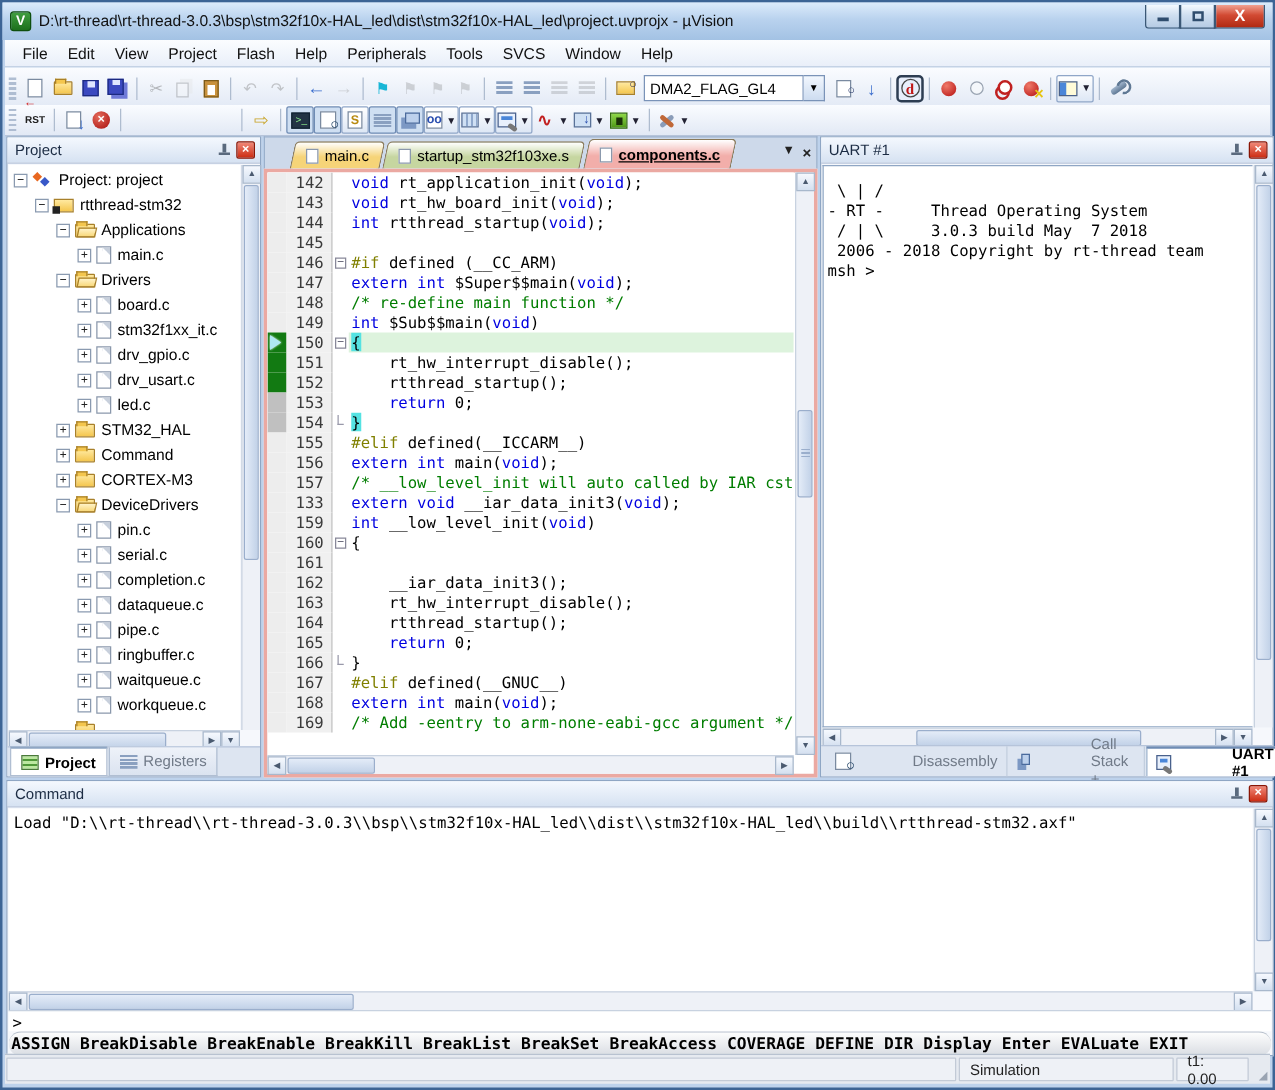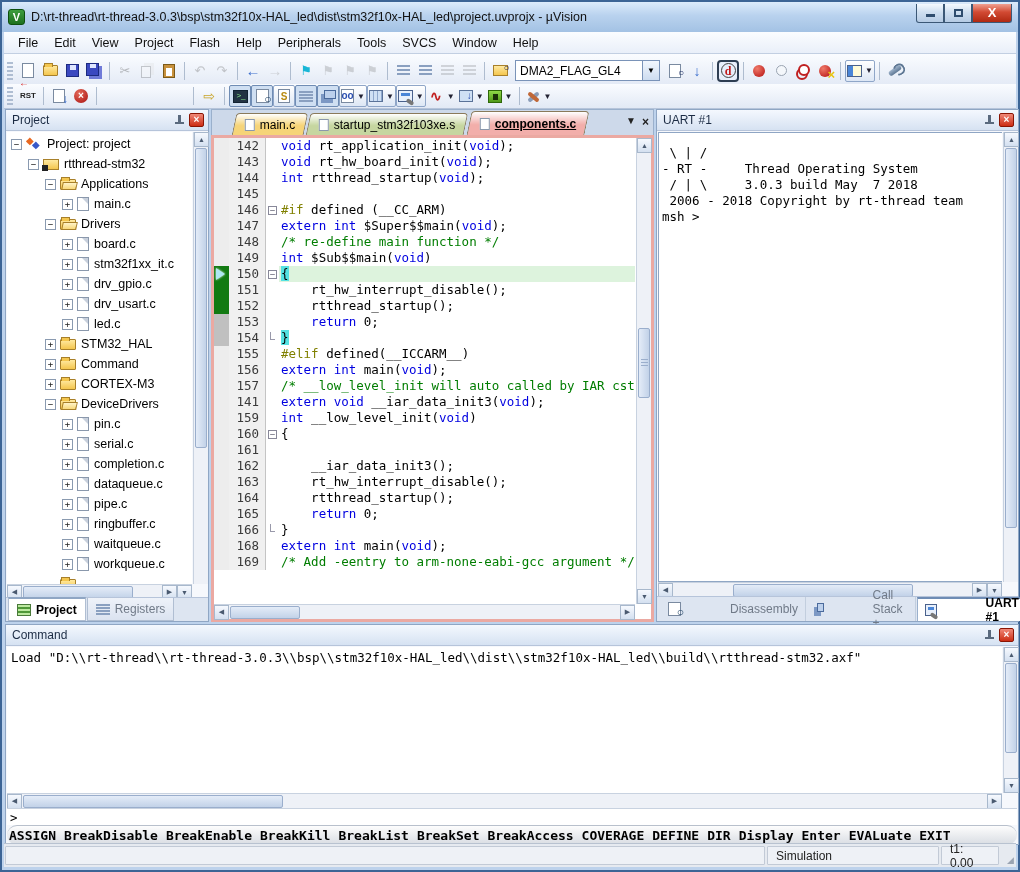--- a/index.html
+++ b/index.html
@@ -681,29 +681,30 @@
           <div class="code-line"><span class="cl-gut"></span><span class="cl-num">148</span><span class="cl-fold"></span><span class="cl-text"><span class="sc">/* re-define main function */</span></span></div>
           <div class="code-line"><span class="cl-gut"></span><span class="cl-num">149</span><span class="cl-fold"></span><span class="cl-text"><span class="sk">int</span><span class="st"> $Sub$$main(</span><span class="sk">void</span><span class="st">)</span></span></div>
           <div class="code-line cur"><span class="cl-gut green"><span class="arrow"></span></span><span class="cl-num">150</span><span class="cl-fold"><span class="fold-open">−</span></span><span class="cl-text"><span class="sb">{</span></span></div>
           <div class="code-line"><span class="cl-gut green"></span><span class="cl-num">151</span><span class="cl-fold"></span><span class="cl-text"><span class="st">    rt_hw_interrupt_disable();</span></span></div>
           <div class="code-line"><span class="cl-gut green"></span><span class="cl-num">152</span><span class="cl-fold"></span><span class="cl-text"><span class="st">    rtthread_startup();</span></span></div>
           <div class="code-line"><span class="cl-gut gray"></span><span class="cl-num">153</span><span class="cl-fold"></span><span class="cl-text"><span class="st">    </span><span class="sk">return</span><span class="st"> 0;</span></span></div>
           <div class="code-line"><span class="cl-gut gray"></span><span class="cl-num">154</span><span class="cl-fold"><span class="fold-end"></span></span><span class="cl-text"><span class="sb">}</span></span></div>
           <div class="code-line"><span class="cl-gut"></span><span class="cl-num">155</span><span class="cl-fold"></span><span class="cl-text"><span class="sp">#elif</span><span class="st"> defined(__ICCARM__)</span></span></div>
           <div class="code-line"><span class="cl-gut"></span><span class="cl-num">156</span><span class="cl-fold"></span><span class="cl-text"><span class="sk">extern</span><span class="st"> </span><span class="sk">int</span><span class="st"> main(</span><span class="sk">void</span><span class="st">);</span></span></div>
           <div class="code-line"><span class="cl-gut"></span><span class="cl-num">157</span><span class="cl-fold"></span><span class="cl-text"><span class="sc">/* __low_level_init will auto called by IAR cstartup */</span></span></div>
-          <div class="code-line"><span class="cl-gut"></span><span class="cl-num">141</span><span class="cl-fold"></span><span class="cl-text"><span class="sk">extern</span><span class="st"> </span><span class="sk">void</span><span class="st"> __iar_data_init3(</span><span class="sk">void</span><span class="st">);</span></span></div>
+          <div class="code-line"><span class="cl-gut"></span><span class="cl-num">133</span><span class="cl-fold"></span><span class="cl-text"><span class="sk">extern</span><span class="st"> </span><span class="sk">void</span><span class="st"> __iar_data_init3(</span><span class="sk">void</span><span class="st">);</span></span></div>
           <div class="code-line"><span class="cl-gut"></span><span class="cl-num">159</span><span class="cl-fold"></span><span class="cl-text"><span class="sk">int</span><span class="st"> __low_level_init(</span><span class="sk">void</span><span class="st">)</span></span></div>
           <div class="code-line"><span class="cl-gut"></span><span class="cl-num">160</span><span class="cl-fold"><span class="fold-open">−</span></span><span class="cl-text"><span class="st">{</span></span></div>
           <div class="code-line"><span class="cl-gut"></span><span class="cl-num">161</span><span class="cl-fold"></span></div>
           <div class="code-line"><span class="cl-gut"></span><span class="cl-num">162</span><span class="cl-fold"></span><span class="cl-text"><span class="st">    __iar_data_init3();</span></span></div>
           <div class="code-line"><span class="cl-gut"></span><span class="cl-num">163</span><span class="cl-fold"></span><span class="cl-text"><span class="st">    rt_hw_interrupt_disable();</span></span></div>
           <div class="code-line"><span class="cl-gut"></span><span class="cl-num">164</span><span class="cl-fold"></span><span class="cl-text"><span class="st">    rtthread_startup();</span></span></div>
           <div class="code-line"><span class="cl-gut"></span><span class="cl-num">165</span><span class="cl-fold"></span><span class="cl-text"><span class="st">    </span><span class="sk">return</span><span class="st"> 0;</span></span></div>
           <div class="code-line"><span class="cl-gut"></span><span class="cl-num">166</span><span class="cl-fold"><span class="fold-end"></span></span><span class="cl-text"><span class="st">}</span></span></div>
+          <div class="code-line"><span class="cl-gut"></span><span class="cl-num">167</span><span class="cl-fold"></span><span class="cl-text"><span class="sp">#elif</span><span class="st"> defined(__GNUC__)</span></span></div>
           <div class="code-line"><span class="cl-gut"></span><span class="cl-num">168</span><span class="cl-fold"></span><span class="cl-text"><span class="sk">extern</span><span class="st"> </span><span class="sk">int</span><span class="st"> main(</span><span class="sk">void</span><span class="st">);</span></span></div>
           <div class="code-line"><span class="cl-gut"></span><span class="cl-num">169</span><span class="cl-fold"></span><span class="cl-text"><span class="sc">/* Add -eentry to arm-none-eabi-gcc argument */</span></span></div>
         </div>
       <div class="vsb" id="editor-vsb">
         <div class="sb-btn" style="position:absolute;top:0;left:0;right:0">▲</div>
         <div class="thumb" style="top:190px;height:70px;display:flex">
             <span class="thumb-grip"></span>
           </div>
         <div class="sb-btn" style="position:absolute;bottom:0;left:0;right:0">▼</div>
       </div>

